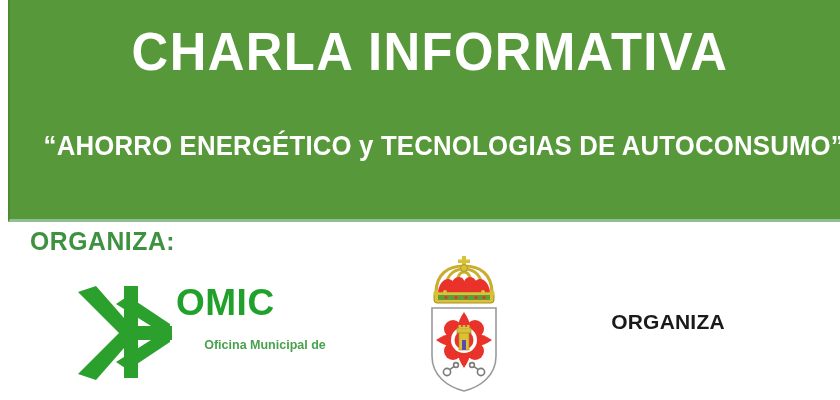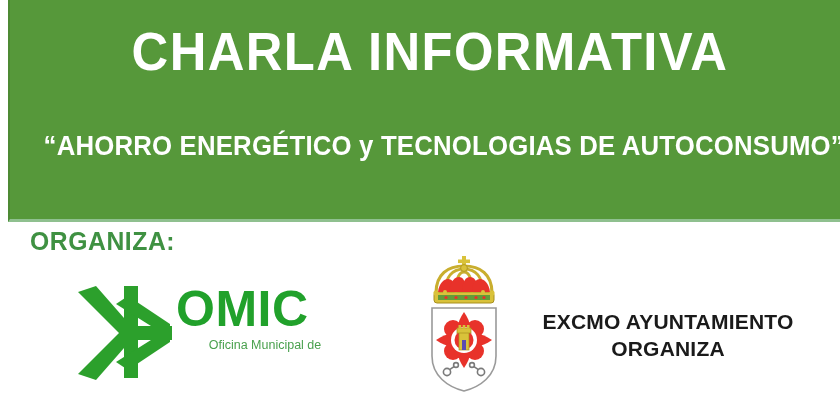--- a/index.html
+++ b/index.html
@@ -101,36 +101,37 @@
     width: 96px;
     height: 100px;
   }
   .omic-word {
     position: absolute;
     left: 100px;
     top: 6px;
     color: #21a12b;
     font-family: "Liberation Sans", sans-serif;
     font-weight: bold;
-    font-size: 50px;
+    font-size: 37px;
     letter-spacing: 0.5px;
     line-height: 1;
     white-space: nowrap;
   }
   .omic-sub {
     position: absolute;
     left: 104px;
     top: 60px;
     width: 170px;
     text-align: center;
     color: #4aa14e;
     font-family: "Liberation Sans", sans-serif;
     font-size: 12.5px;
     line-height: 15px;
     white-space: nowrap;
+    font-weight: bold;
   }
 
   
   .coa {
     position: absolute;
     left: 408px;
     top: 252px;
     width: 96px;
     height: 142px;
   }
@@ -254,17 +255,16 @@
         <circle cx="40" cy="113" r="2.4" fill="#ffffff"></circle>
         <line x1="33.6" y1="117.6" x2="38" y2="114.6"></line>
         <circle cx="65" cy="120" r="3.6" fill="#ffffff"></circle>
         <circle cx="56" cy="113" r="2.4" fill="#ffffff"></circle>
         <line x1="62.4" y1="117.6" x2="58" y2="114.6"></line>
       </g>
     </g>
   </svg>
 
   <div class="ayto">
-    <span class="ayto-l1">EXCMO AYUNTAMIENTO</span>
     <span class="ayto-l2">ORGANIZA</span>
   </div>
 
 </div>
 
 </body></html>

